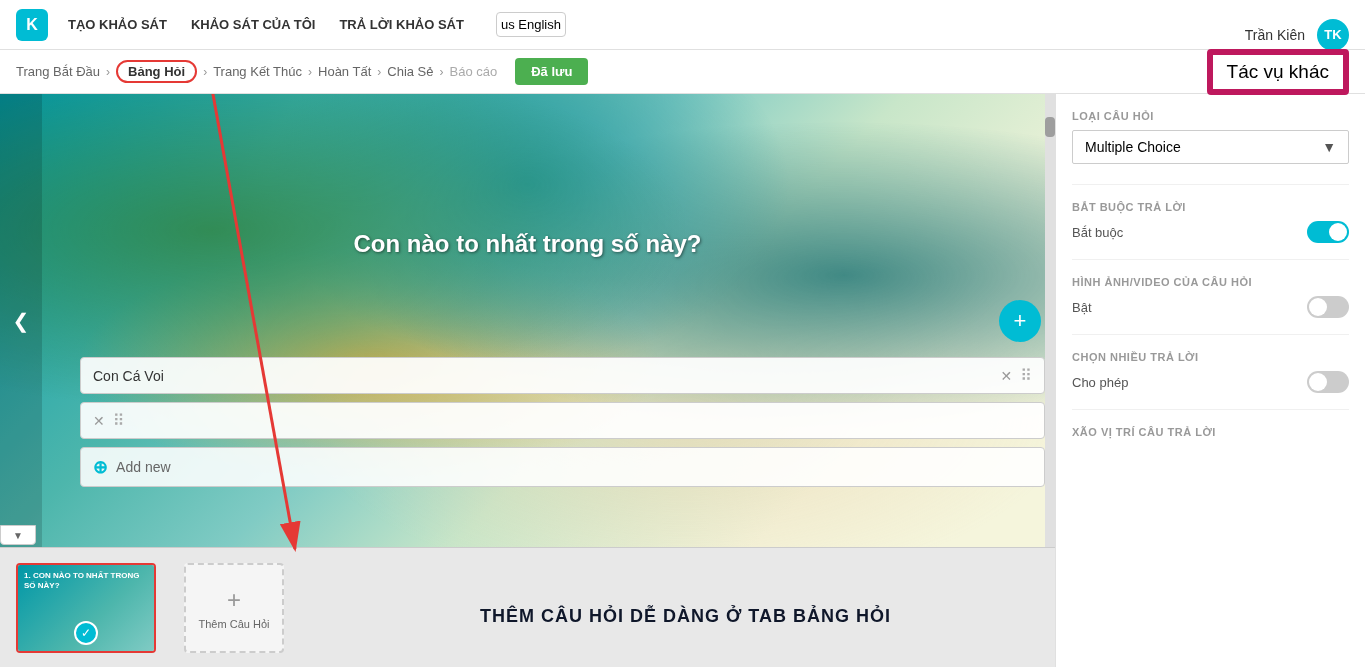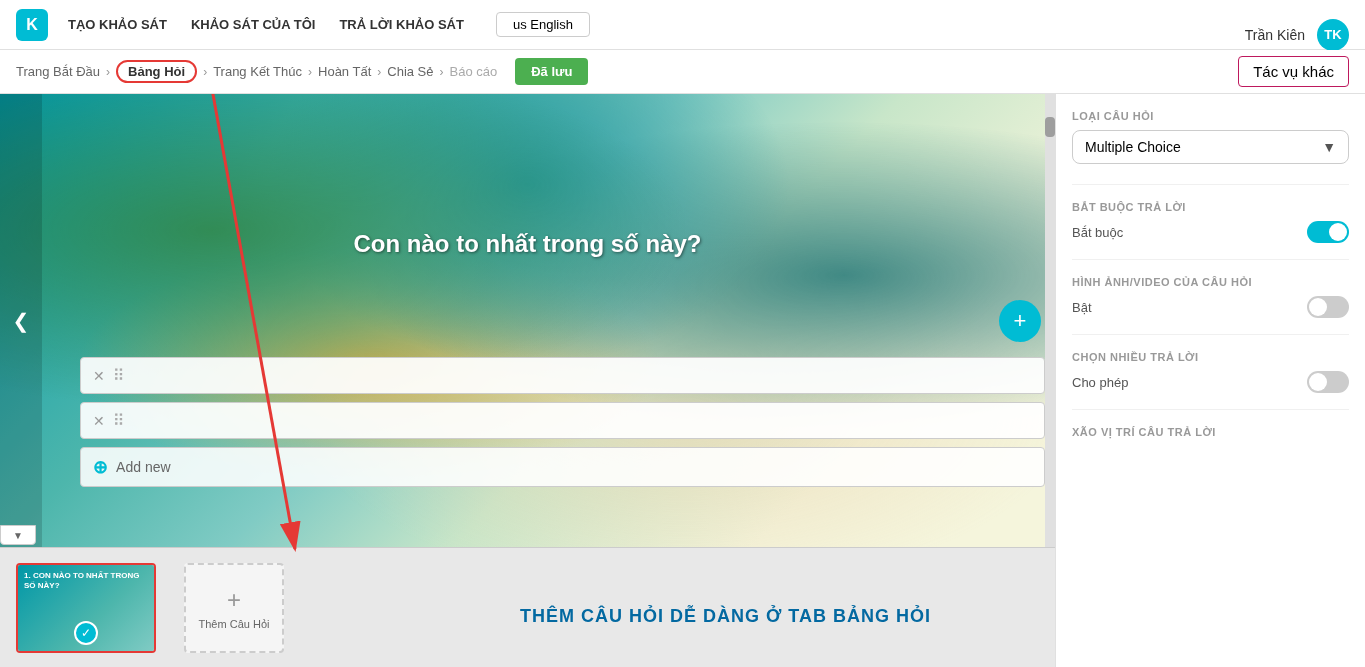--- a/index.html
+++ b/index.html
@@ -26,21 +26,21 @@
     }
     .top-nav-links {
       display: flex; align-items: center; gap: 24px;
     }
     .top-nav-link {
       font-size: 13px; color: #333; font-weight: 600; text-transform: uppercase;
       cursor: pointer; white-space: nowrap;
     }
     .lang-btn {
       border: 1px solid #ccc; border-radius: 4px;
-      padding: 4px 16px; font-size: 13px; background: #fff;
+      padding: 4px 4px; font-size: 13px; background: #fff;
       cursor: pointer; margin-left: 8px;
     }
     .top-nav-right {
       margin-left: auto; display: flex; align-items: center; gap: 12px; margin-top: 20px;
     }
     .user-name { font-size: 14px; color: #333; }
     .avatar {
       width: 32px; height: 32px; border-radius: 50%;
       background: #00bcd4; display: flex; align-items: center; justify-content: center;
       color: #fff; font-weight: bold; font-size: 13px; text-align: right;
@@ -69,22 +69,22 @@
       padding: 2px 10px;
     }
     .bc-sep { color: #999; font-size: 12px; }
     .bc-item.dim { color: #aaa; }
     .save-btn {
       background: #4caf50; color: #fff; border: none;
       border-radius: 4px; padding: 6px 16px; font-size: 13px;
       cursor: pointer; margin-left: 12px; font-weight: 600;
     }
     .tac-vu-btn {
-      border: 1px solid #be185d; background: #fff; border-radius: 4px;
-      padding: 6px 14px; font-size: 15px; cursor: pointer; margin-left: auto;
+      border: 6px solid #be185d; background: #fff; border-radius: 4px;
+      padding: 6px 14px; font-size: 19px; cursor: pointer; margin-left: auto;
     }
     .nav-arrow {
       color: #fff; font-size: 20px; cursor: pointer;
       width: 36px; height: 36px;
       display: flex; align-items: center; justify-content: center;
     }
 
     
     .canvas-area {
       flex: 1;
@@ -201,21 +201,21 @@
       overflow-y: auto;
       flex-shrink: 0;
     }
     .sidebar-section-label {
       font-size: 11px; color: #999; font-weight: 600;
       text-transform: uppercase; margin-bottom: 8px; letter-spacing: 0.5px;
     }
     .sidebar-dropdown {
       width: 100%;
       border: 1px solid #ccc;
-      border-radius: 8px;
+      border-radius: 2px;
       padding: 8px 12px;
       font-size: 14px;
       display: flex; align-items: center; justify-content: space-between;
       cursor: pointer; background: #fff;
       margin-bottom: 20px;
     }
     .sidebar-toggle-row {
       display: flex; align-items: center; justify-content: space-between;
       margin-bottom: 6px;
     }
@@ -299,22 +299,22 @@
       position: absolute;
       top: 0; left: 0; width: 100%; height: 100%;
       pointer-events: none;
       z-index: 20;
     }
 
     
     .annotation-text {
       position: absolute;
       bottom: 40px;
-      left: 520px;
-      color: #0369a1;
+      left: 480px;
+      color: #0f172a;
       font-size: 18px;
       font-weight: 900;
       text-transform: uppercase;
       letter-spacing: 1px;
       z-index: 25;
     }
 
     .collapse-bottom {
       position: absolute;
       bottom: 122px;
@@ -369,20 +369,21 @@
     <div class="bg-image">
 
       <div style="position:absolute; left:0; top:0; bottom:0; width:42px; background:rgba(0,0,0,0.15); display:flex; align-items:center; justify-content:center; z-index:5;">
         <div class="nav-arrow">❮</div>
       </div>
 
       <div class="question-text">Con nào to nhất trong số này?</div>
 
       <div class="options-area">
         <div class="option-row">
+          <span class="option-text">Con Cá Voi</span>
           <span class="option-x">✕</span>
           <span class="option-drag">⠿</span>
         </div>
         <div class="option-row">
           <span class="option-x">✕</span>
           <span class="option-drag">⠿</span>
         </div>
         <div class="add-new-row">
           <span class="add-new-plus">⊕</span>
           <span class="add-new-text">Add new</span>

